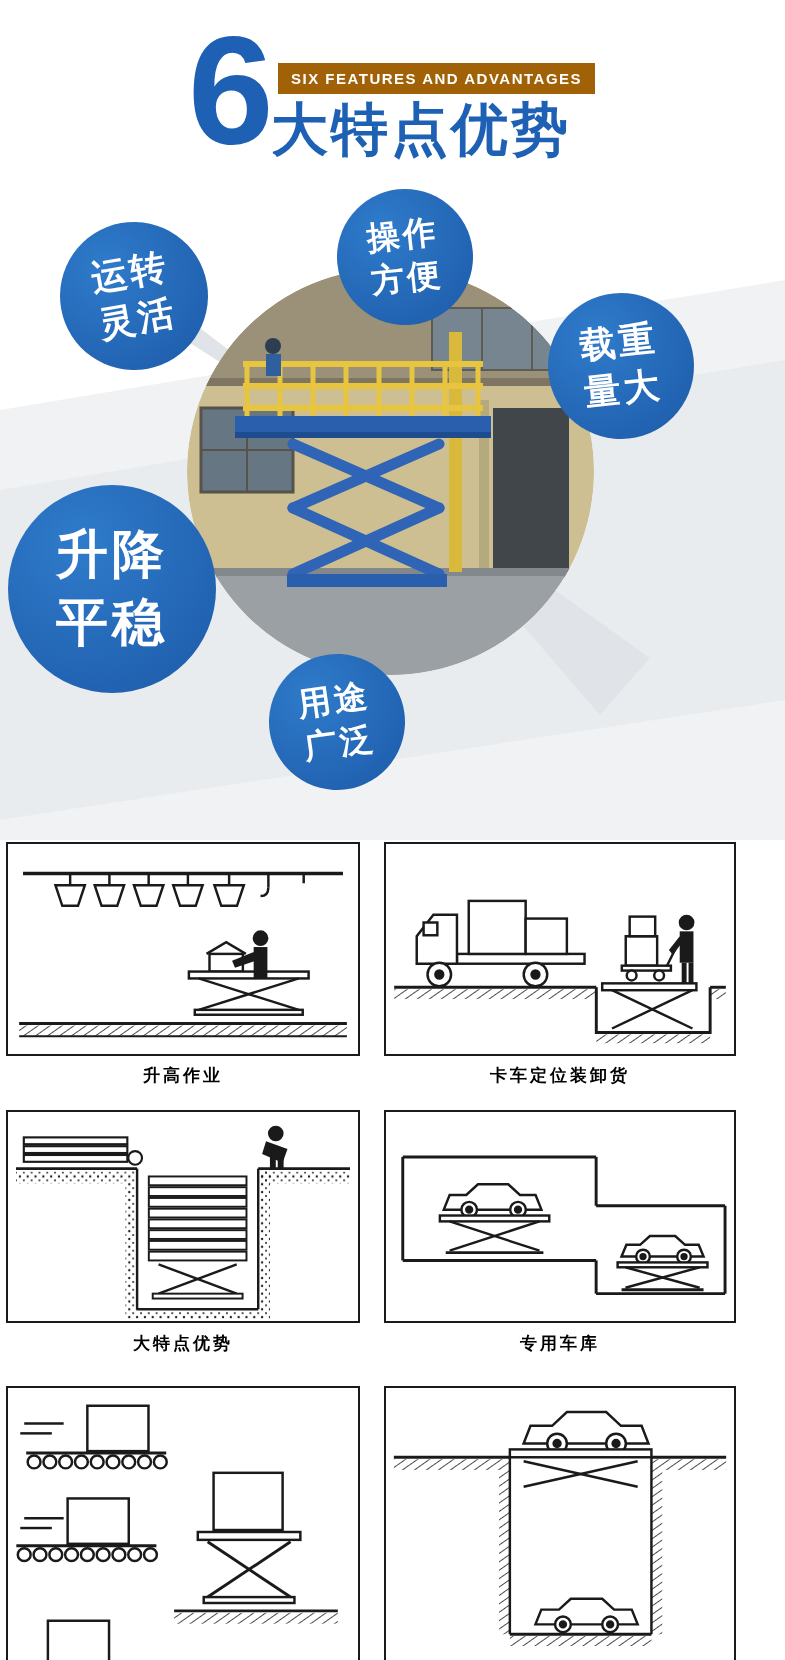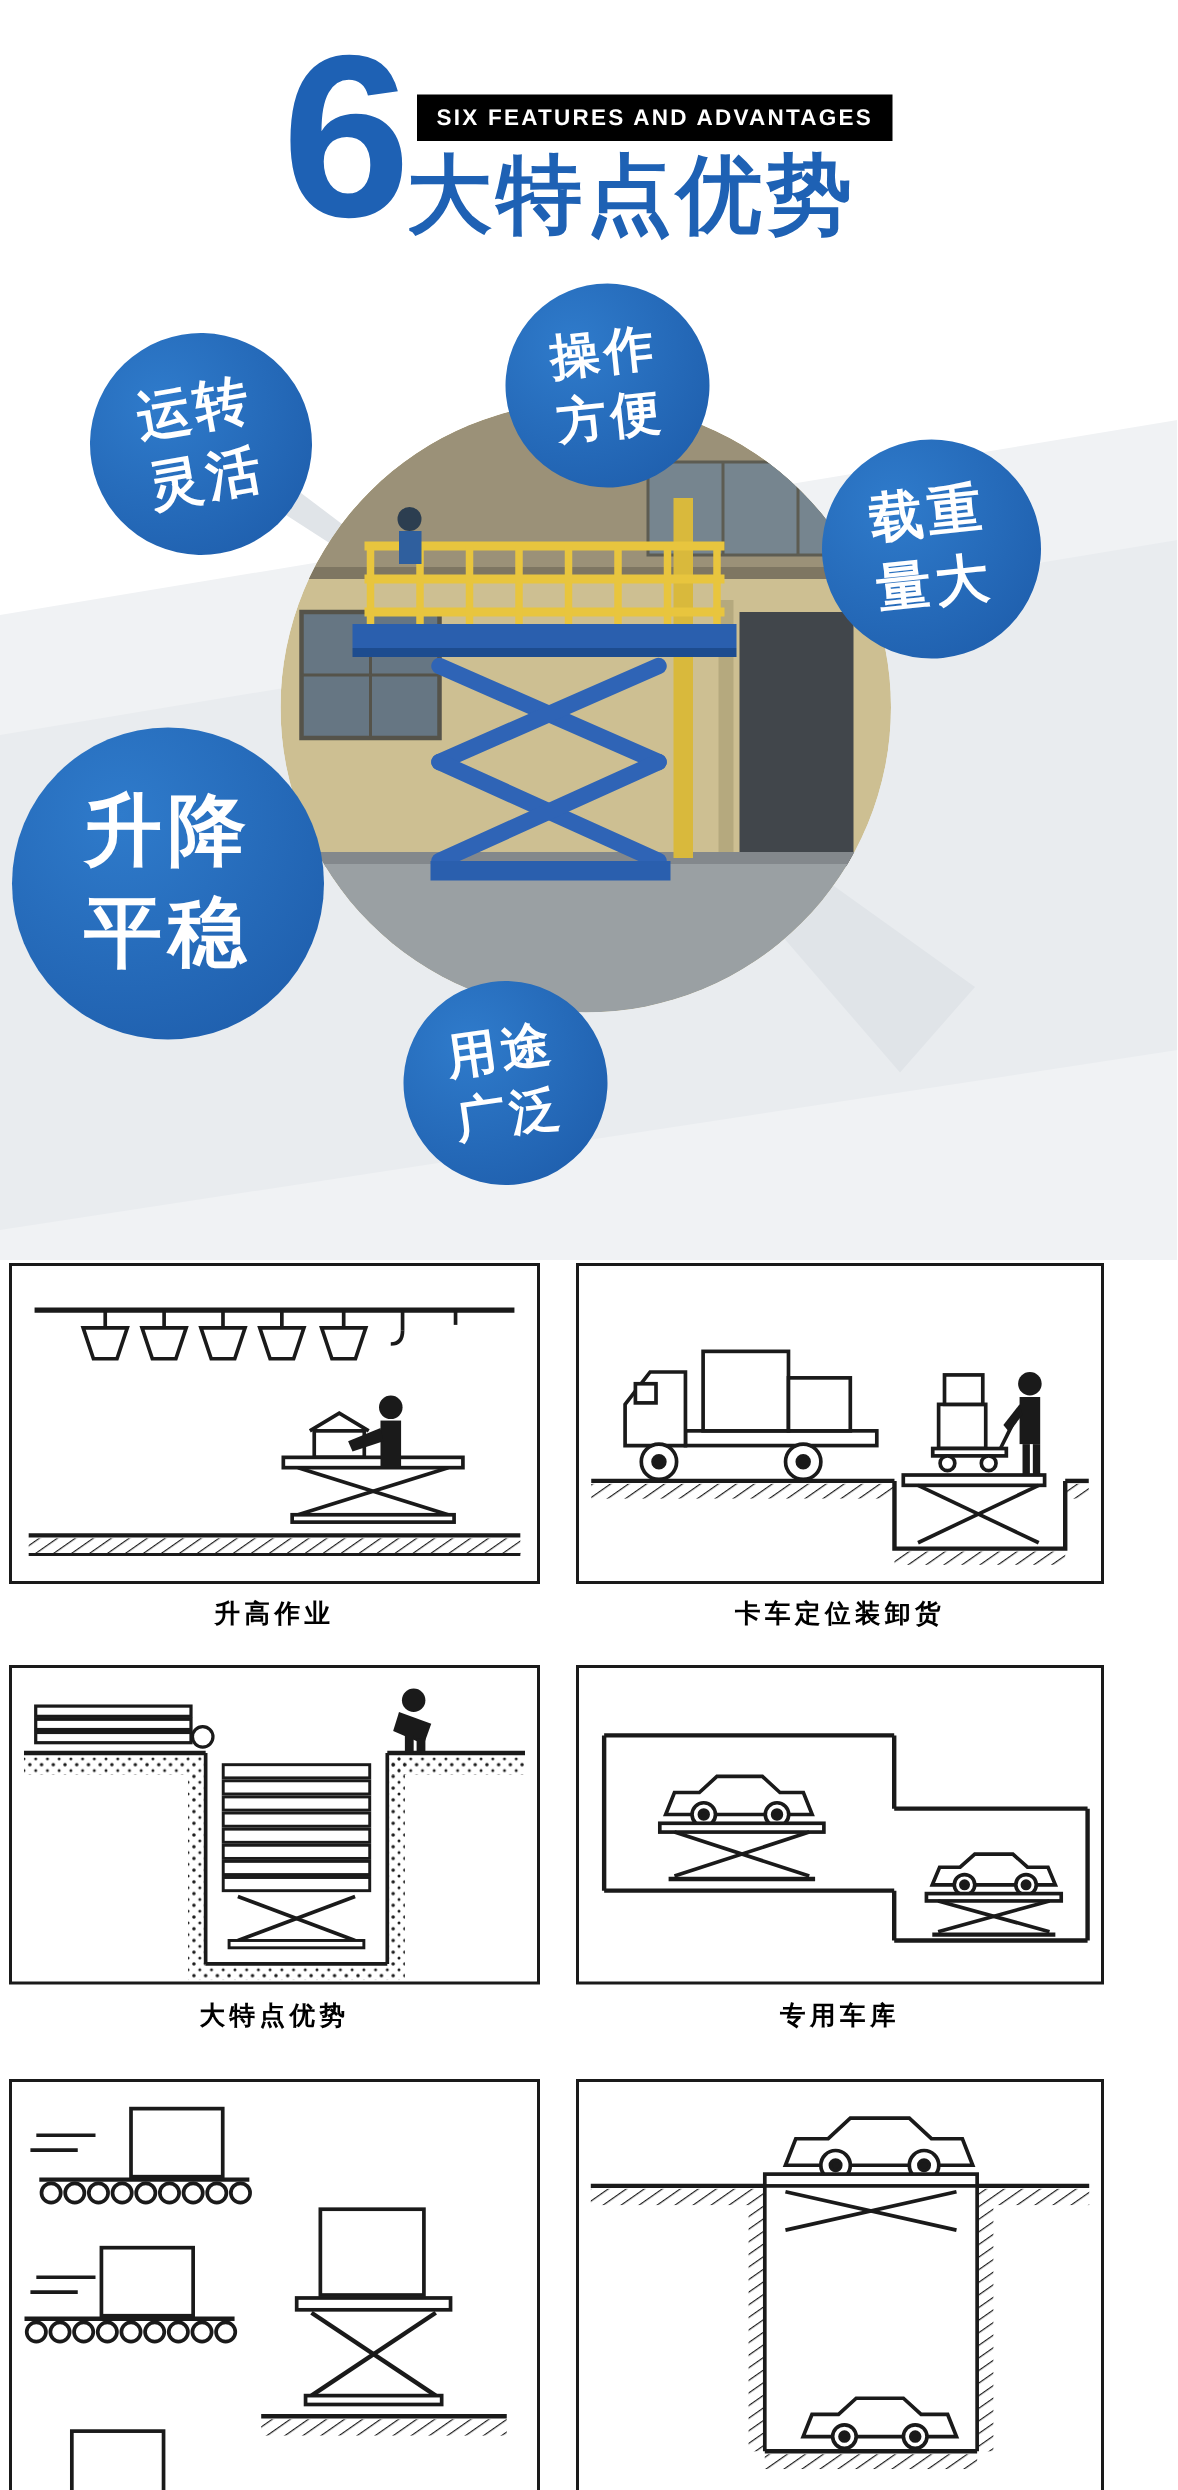--- a/index.html
+++ b/index.html
@@ -2,21 +2,21 @@
 <html><head>
 <meta charset="utf-8">
 <style>
   *{margin:0;padding:0;box-sizing:border-box}
   html,body{background:#fff}
   .page{position:relative;width:785px;height:1660px;background:#fff;overflow:hidden;
         font-family:"Liberation Sans",sans-serif}
   
   .num6{position:absolute;left:188px;top:14px;font-size:154px;font-weight:800;
         color:#1e61b4;line-height:1;z-index:4}
-  .banner{position:absolute;left:278px;top:63px;background:#000000;color:#fff;
+  .banner{position:absolute;left:278px;top:63px;background:#a16207;color:#fff;
         font-size:15px;font-weight:700;letter-spacing:1.5px;padding:7px 13px;z-index:4}
   .cn-title{position:absolute;left:271px;top:92px;font-size:57px;font-weight:700;
         color:#1e61b4;letter-spacing:3px;z-index:4}
   
   .backdrop{position:absolute;left:0;top:160px;z-index:0}
   .photo-wrap{position:absolute;left:187px;top:268px;width:407px;height:407px;
         border-radius:50%;overflow:hidden;z-index:2}
   .photo-wrap svg{display:block;width:100%;height:100%}
   .feat{position:absolute;border-radius:50%;
         background:radial-gradient(circle at 35% 28%,#2f7bcb,#1c5aa8);

